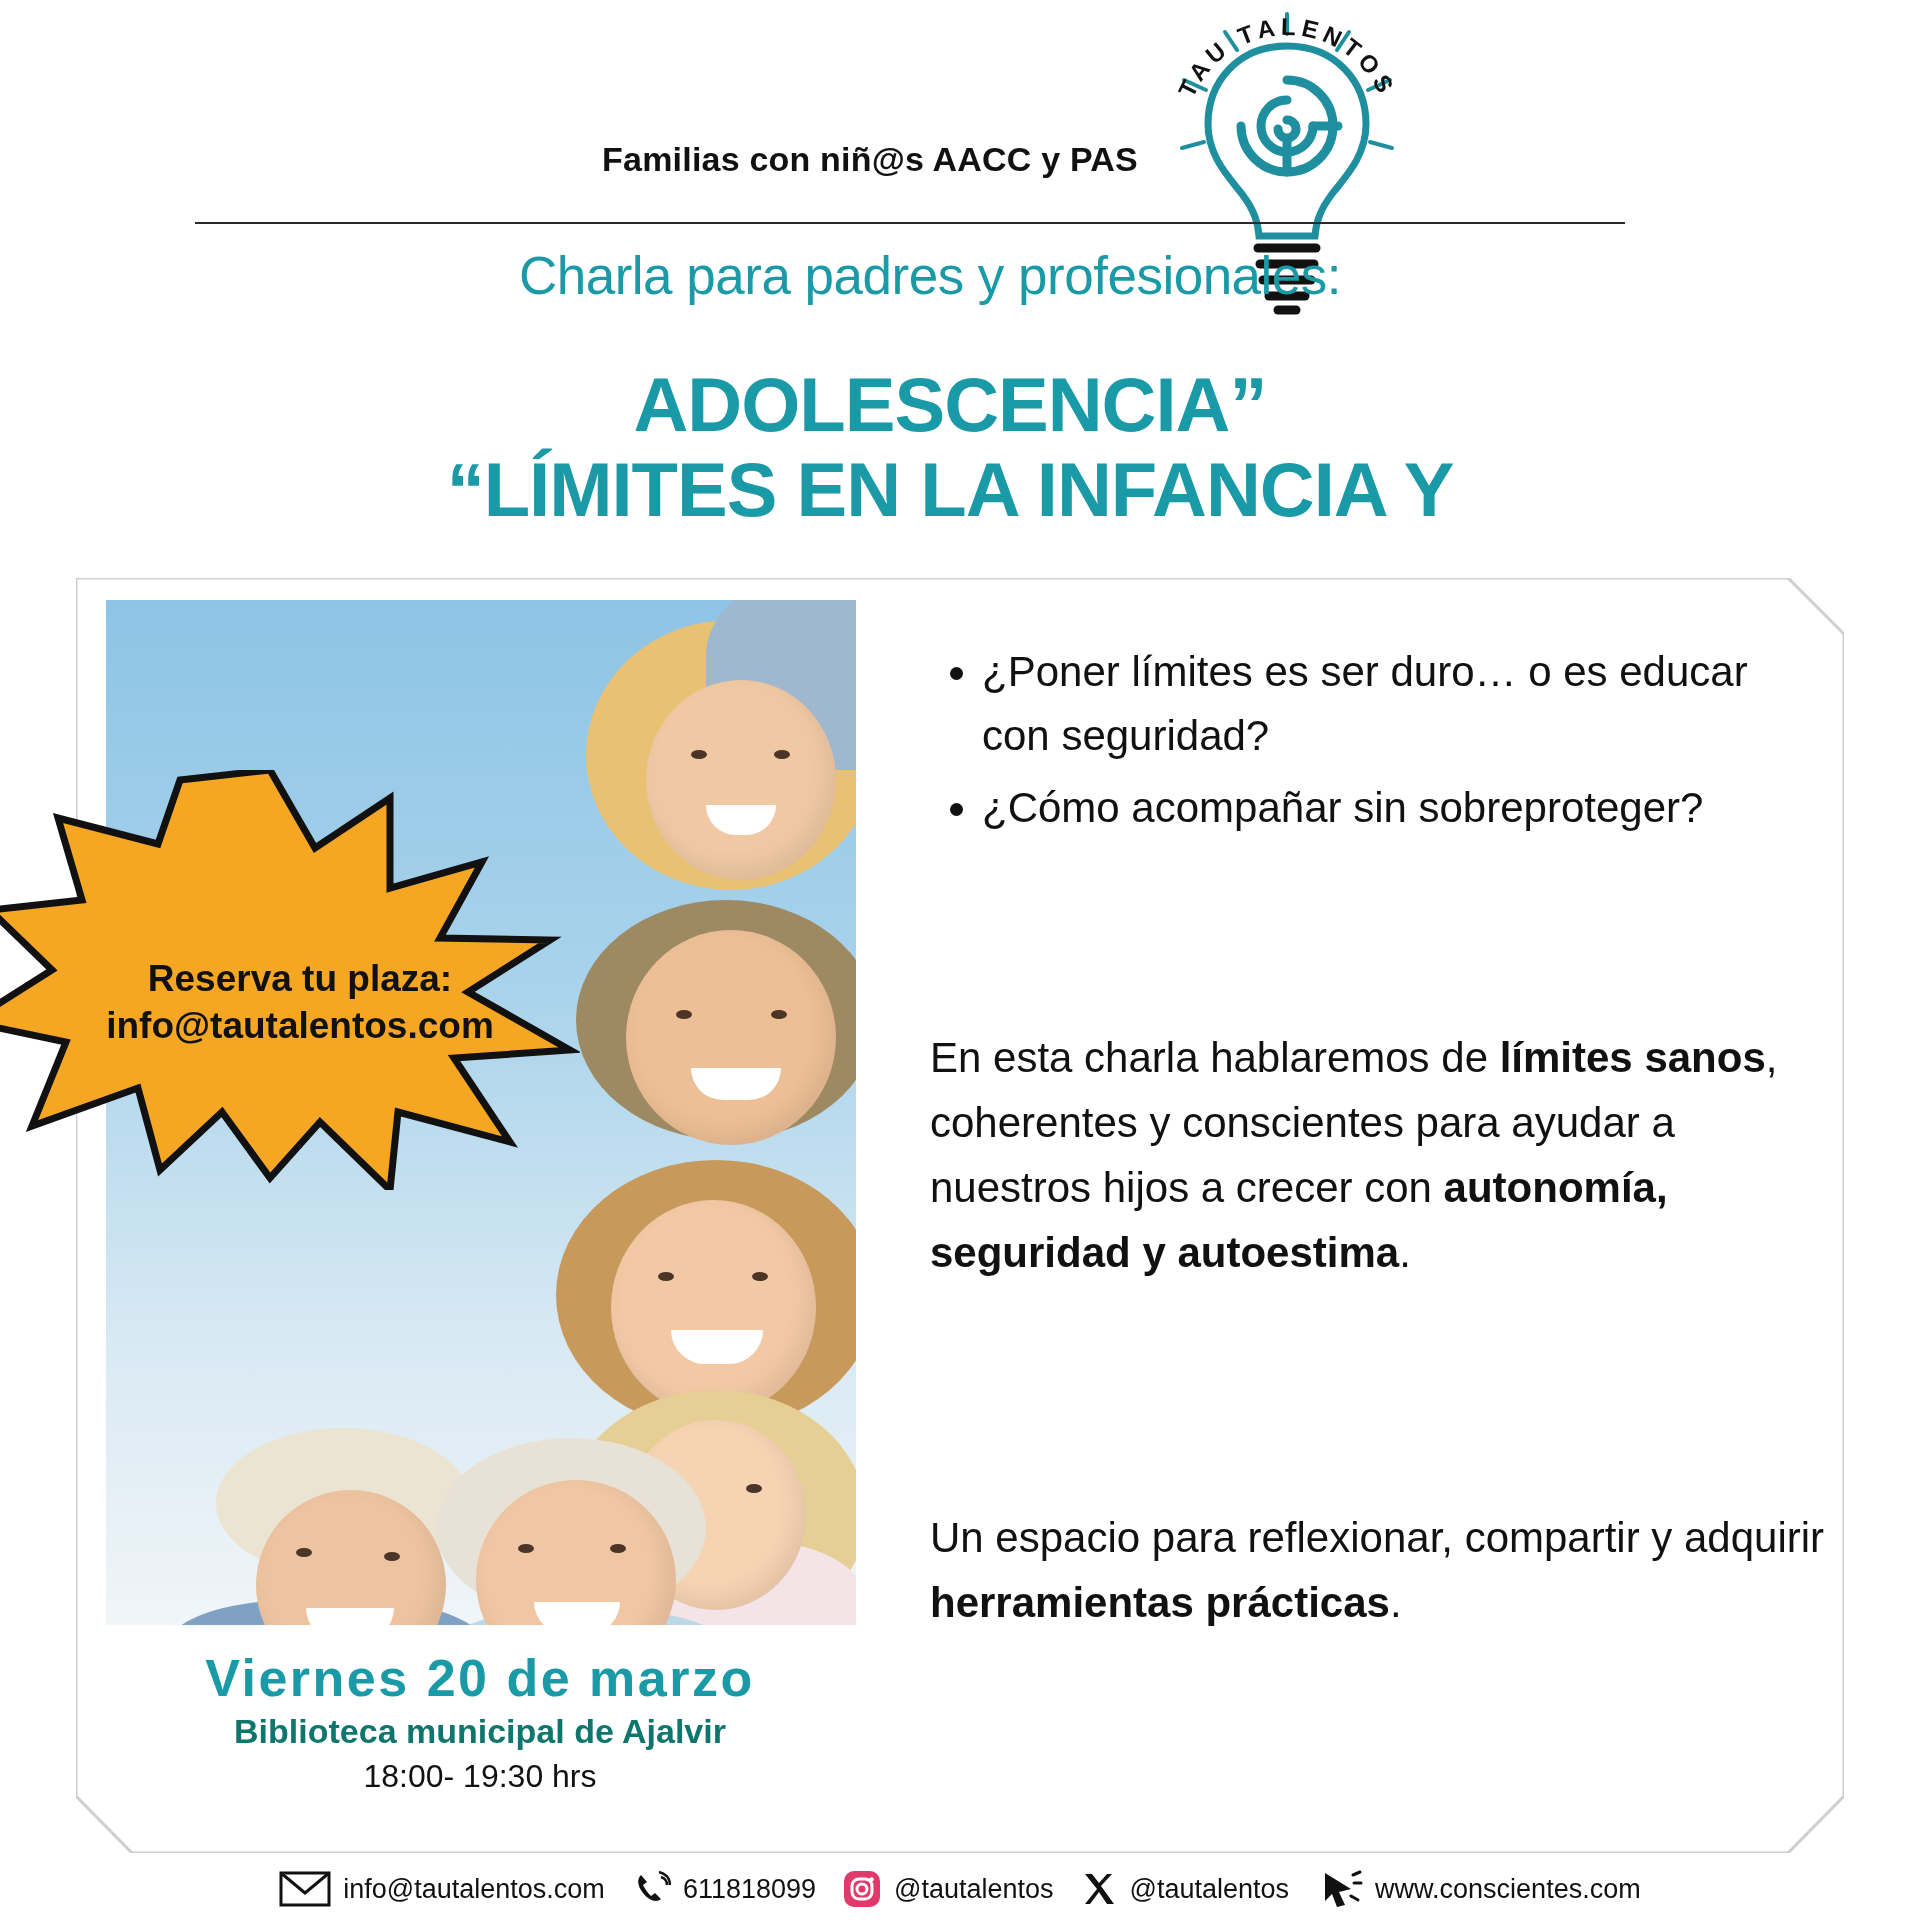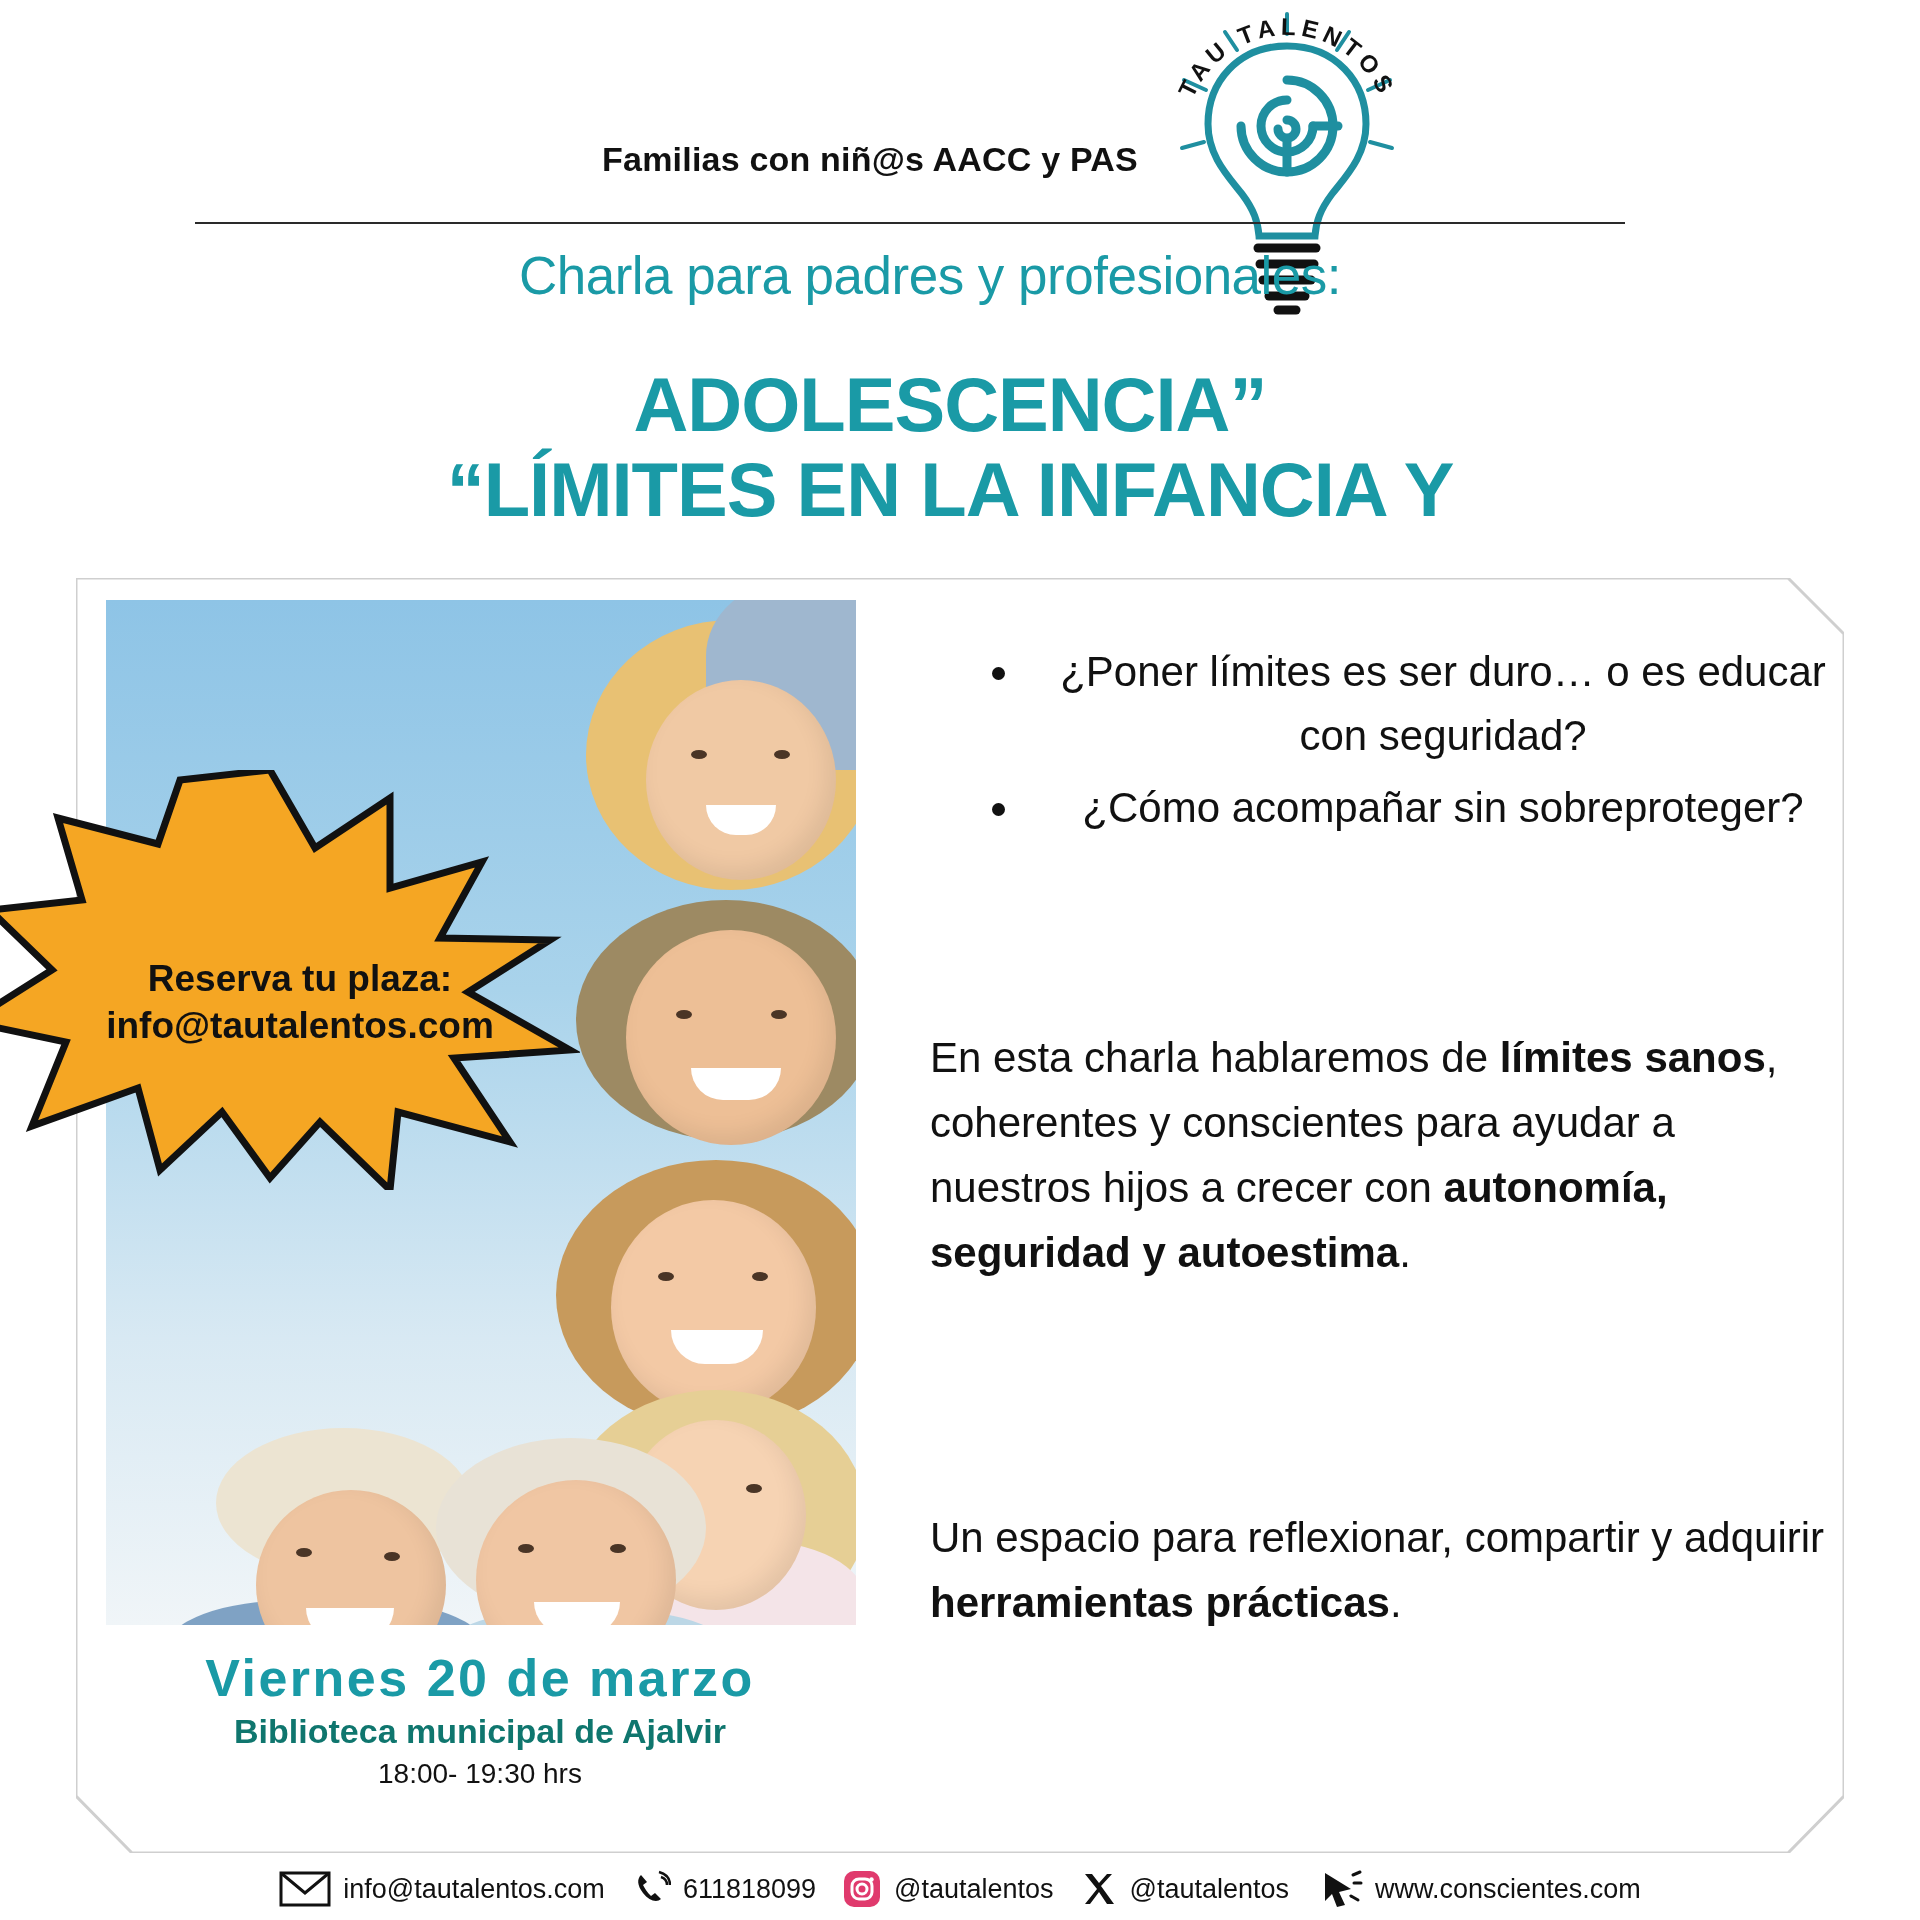--- a/index.html
+++ b/index.html
@@ -149,30 +149,29 @@
     text-align: center;
     font-size: 34px;
     font-weight: bold;
     color: #0f766e;
   }
   .date-time {
     position: absolute;
     top: 1758px; left: 100px;
     width: 760px;
     text-align: center;
-    font-size: 28px;
+    font-size: 32px;
     color: #111;
   }
 
   
   .bullets {
     position: absolute;
-    top: 640px; left: 982px;
+    top: 640px; left: 940px;
     width: 880px;
-    text-align: center;
   }
   .bullets li {
     font-size: 42px;
     line-height: 1.52;
     color: #111;
     margin-bottom: 8px;
     list-style: disc;
   }
   .bullets ul { padding-left: 42px; }
 

